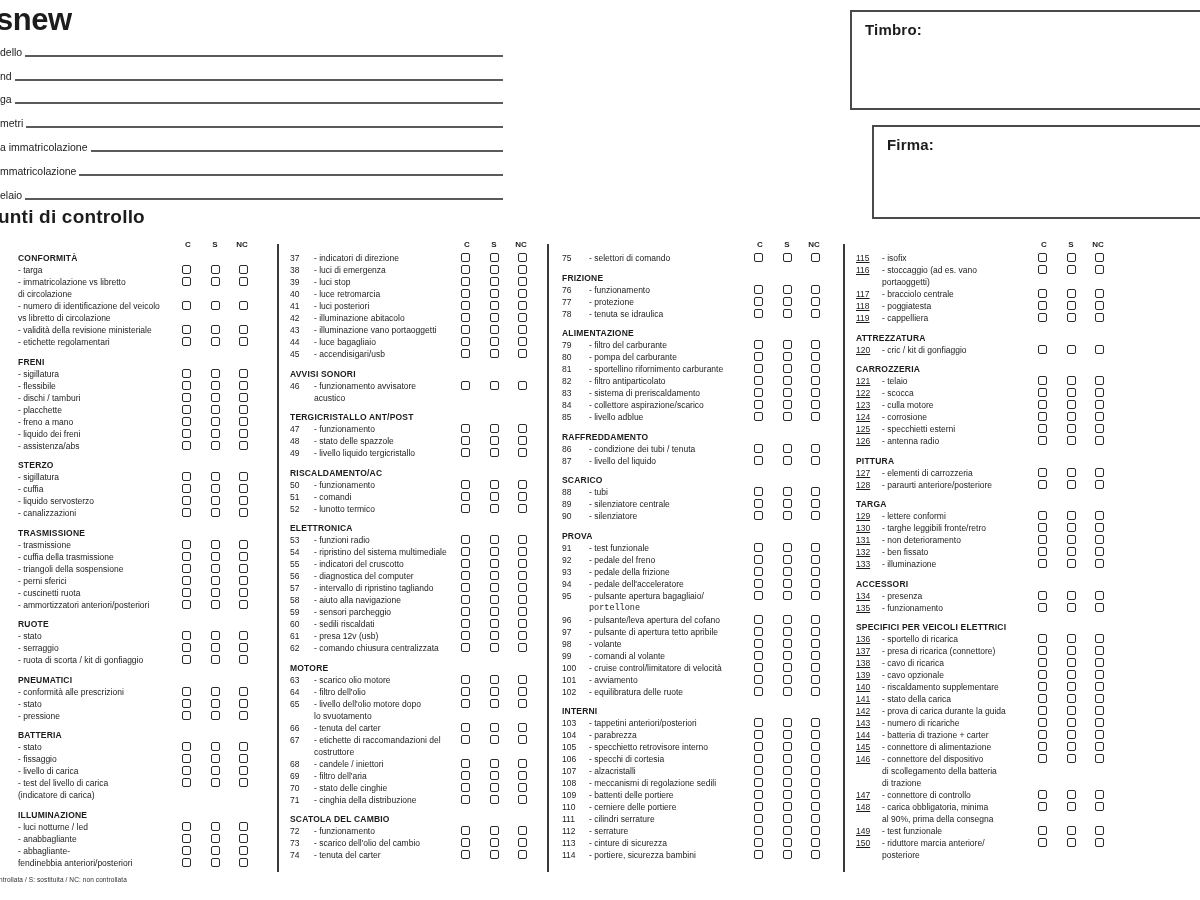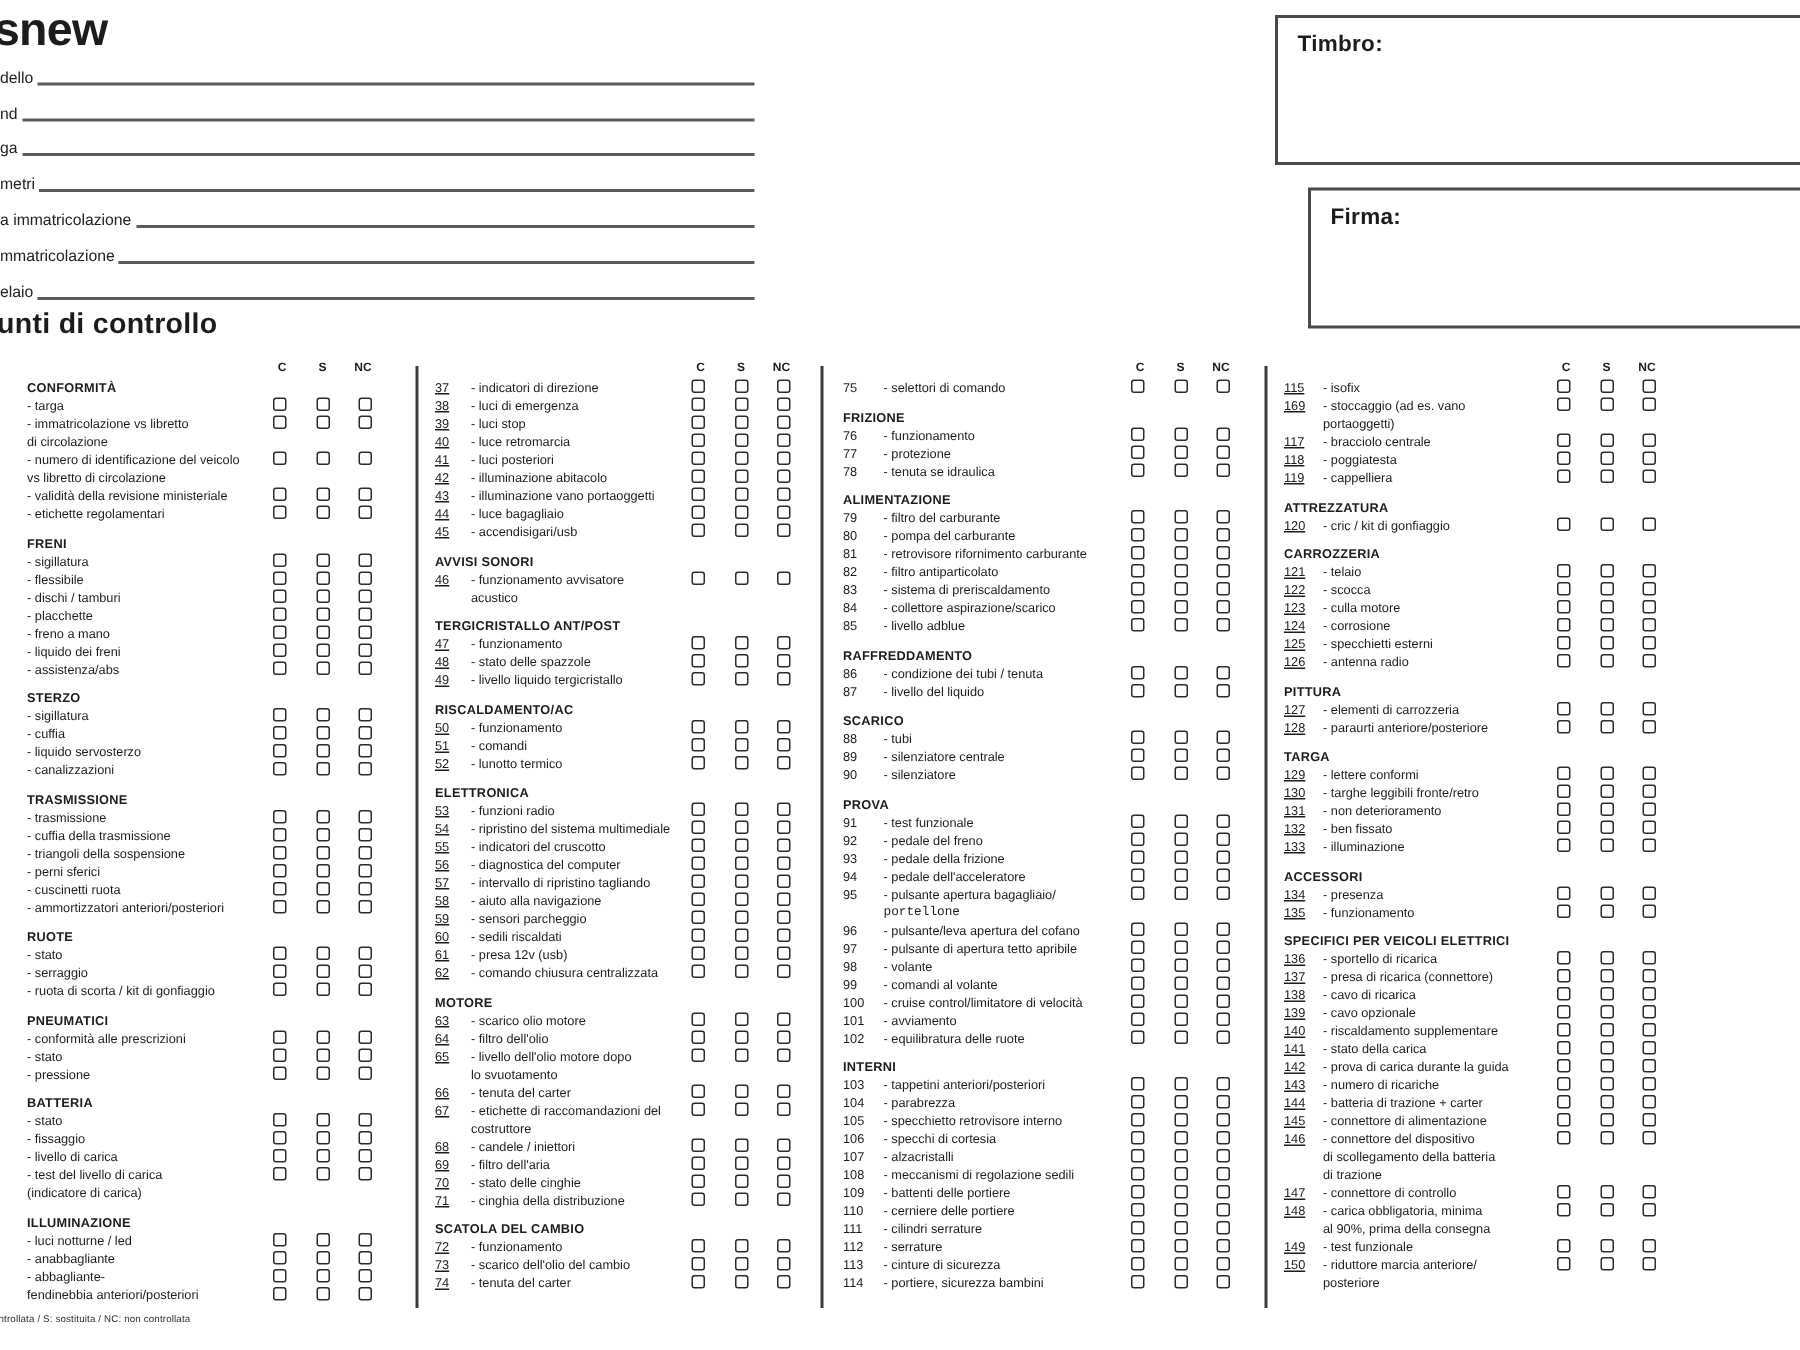--- a/index.html
+++ b/index.html
@@ -27,21 +27,21 @@
   .boxes{display:flex;justify-content:space-between;width:66px;flex:none;padding-top:1px;}
   .boxes.head{margin-left:auto;padding-top:0;}
   .hcell{width:12px;text-align:center;font-weight:bold;font-size:8px;line-height:9px;}
   .block{margin-top:3px;}
   .block + .block{margin-top:7.5px;}
   .sect{font-weight:bold;line-height:12px;letter-spacing:0.2px;}
   .item{}
   .l1{display:flex;align-items:flex-start;}
   .num{flex:none;}
   .c1 .num{width:0;overflow:hidden;}
-  .c2 .num{width:24px;text-decoration:underline;}
+  .c2 .num{width:24px;}
   .c3 .num{width:27px;}
   .c4 .num{width:26px;text-decoration:underline;}
   .txt{flex:1;padding-right:4px;}
   .cb{width:9px;height:9px;border:1.5px solid #2b2b2b;border-radius:2px;box-sizing:border-box;display:inline-block;background:#fff;}
   .cont{}
   .c1 .cont{padding-left:0;}
   .c2 .cont{padding-left:24px;}
   .c3 .cont{padding-left:27px;font-family:Liberation Mono, monospace;}
   .c4 .cont{padding-left:26px;}
   .footer{position:absolute;left:-1px;top:876px;font-size:6.5px;color:#2f2f2f;letter-spacing:0.1px;}
@@ -1055,21 +1055,21 @@
             <span class="boxes">
               <span class="cb"></span>
               <span class="cb"></span>
               <span class="cb"></span>
             </span>
           </div>
         </div>
         <div class="item">
           <div class="l1">
             <span class="num">81</span>
-            <span class="txt">- retrovisore rifornimento carburante</span>
+            <span class="txt">- sportellino rifornimento carburante</span>
             <span class="boxes">
               <span class="cb"></span>
               <span class="cb"></span>
               <span class="cb"></span>
             </span>
           </div>
         </div>
         <div class="item">
           <div class="l1">
             <span class="num">82</span>
@@ -1463,21 +1463,21 @@
             <span class="txt">- isofix</span>
             <span class="boxes">
               <span class="cb"></span>
               <span class="cb"></span>
               <span class="cb"></span>
             </span>
           </div>
         </div>
         <div class="item">
           <div class="l1">
-            <span class="num">169</span>
+            <span class="num">116</span>
             <span class="txt">- stoccaggio (ad es. vano</span>
             <span class="boxes">
               <span class="cb"></span>
               <span class="cb"></span>
               <span class="cb"></span>
             </span>
           </div>
           <div class="cont"><span>portaoggetti)</span></div>
         </div>
         <div class="item">

